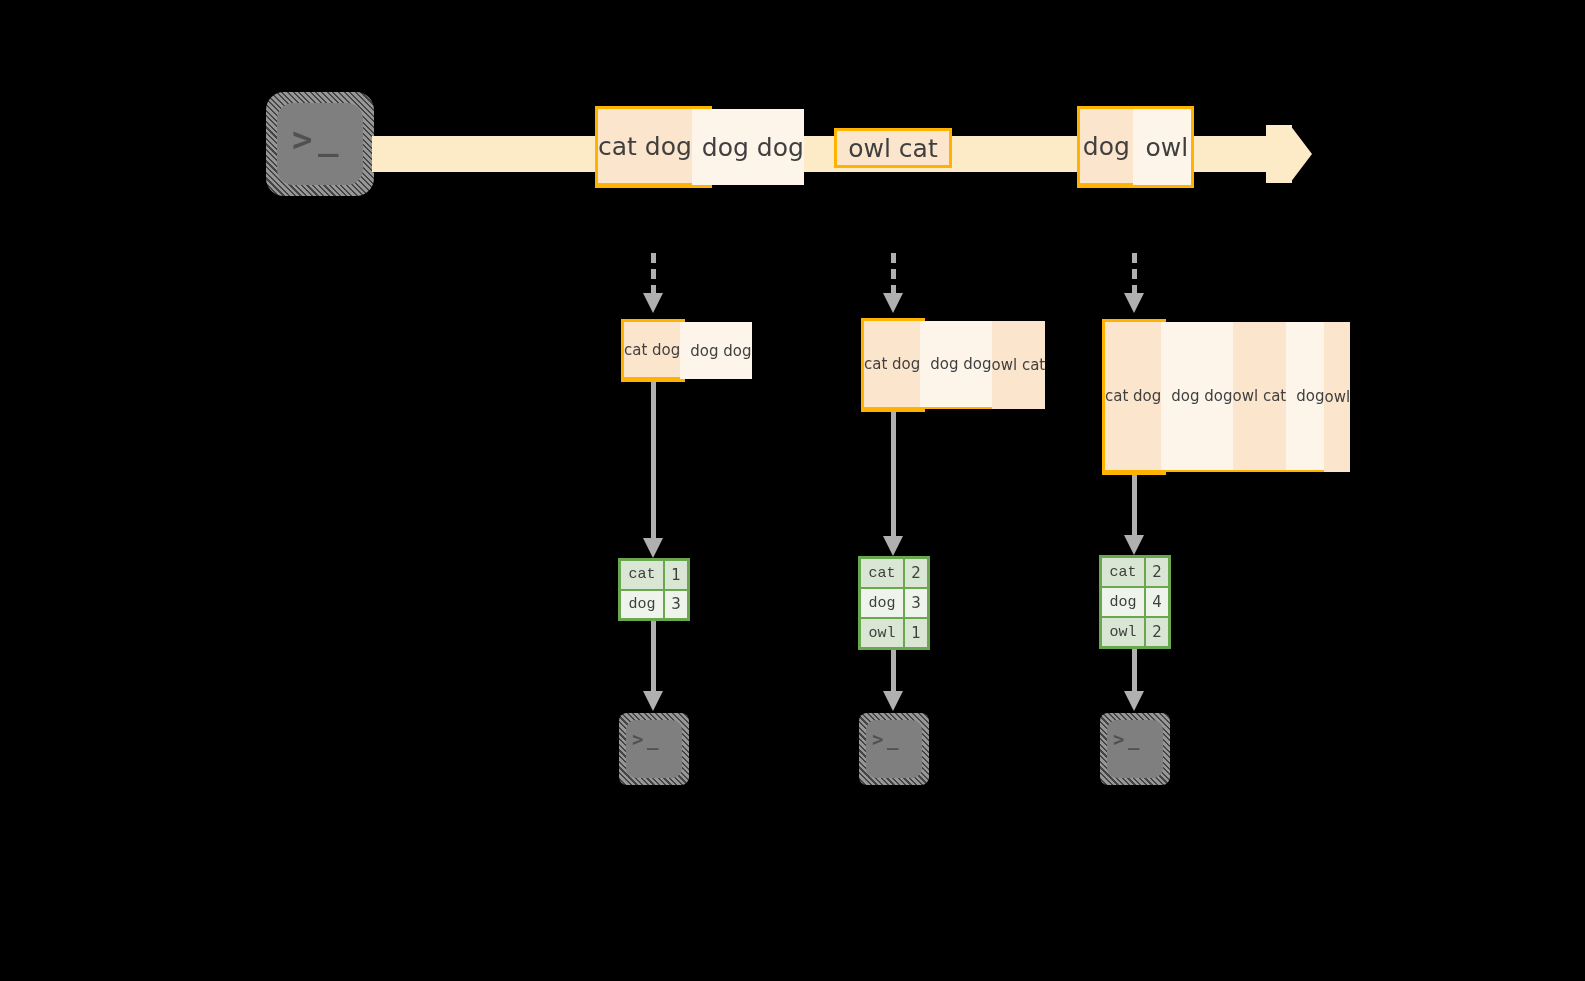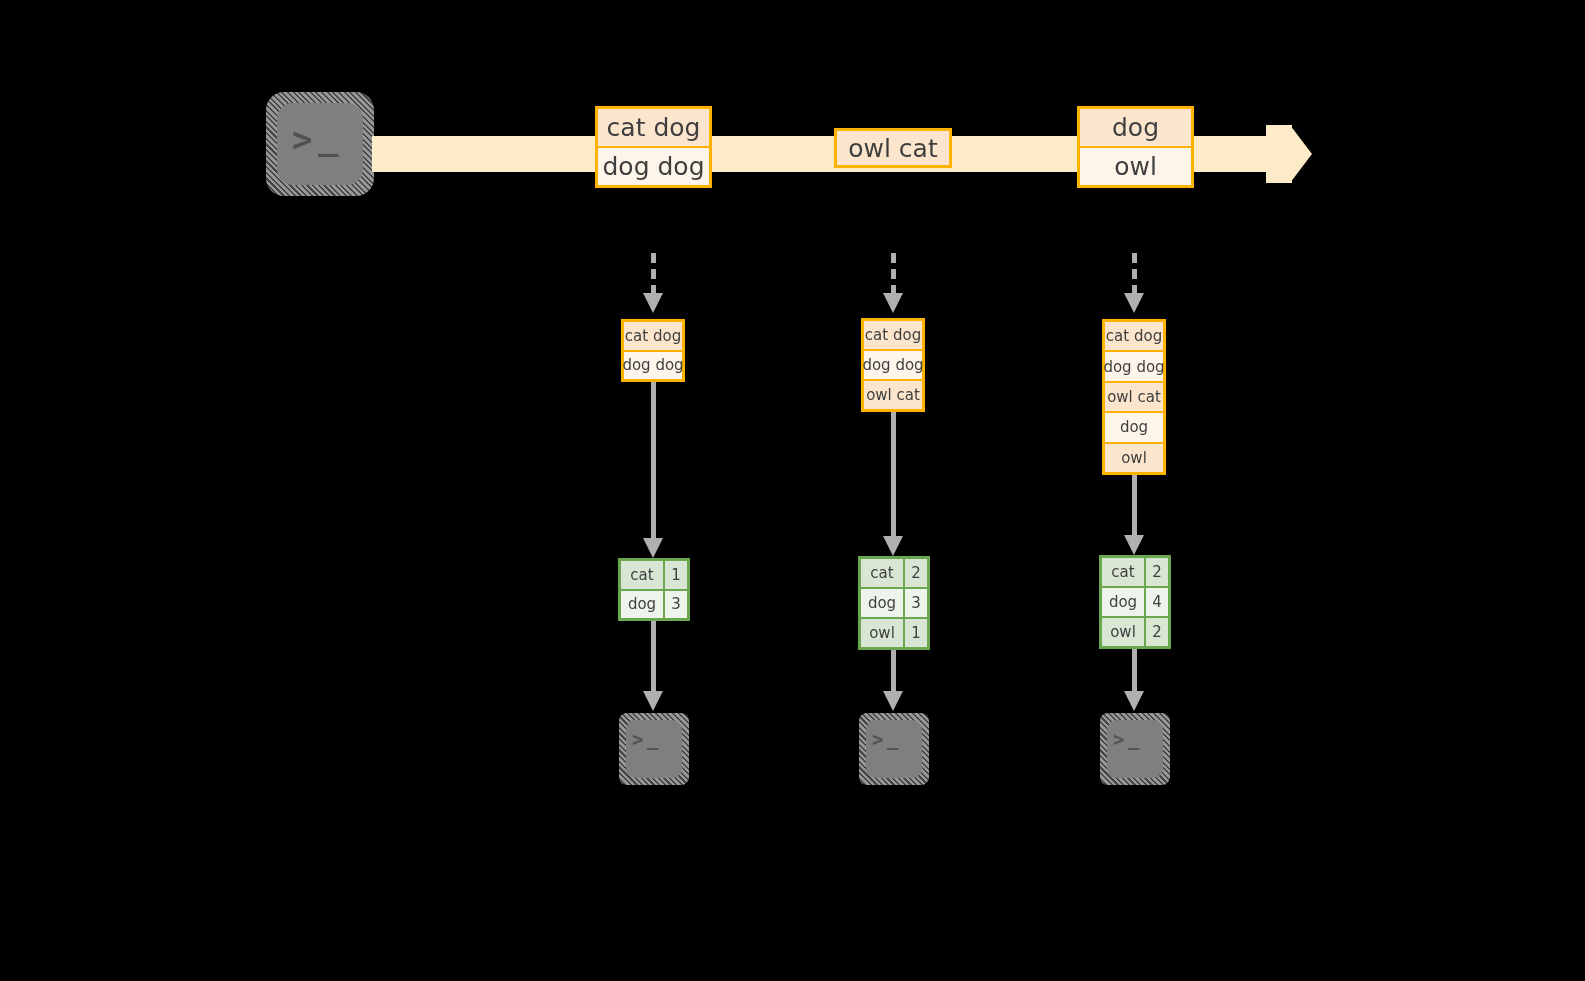--- a/index.html
+++ b/index.html
@@ -75,34 +75,34 @@
     display: flex;
     align-items: center;
     justify-content: center;
     color: #3f3f3f;
     white-space: nowrap;
   }
   .evt-stack {
     box-sizing: border-box;
     border: 3px solid #ffb300;
     display: flex;
-    flex-direction: column;
+    flex-direction: row;
   }
   .evt-stack .row {
     box-sizing: border-box;
     flex: 1 1 auto;
     display: flex;
     align-items: center;
     justify-content: center;
     background: #fce5cd;
     border-bottom: 2px solid #ffb300;
     color: #3f3f3f;
     white-space: nowrap;
   }
-  .evt-stack .row.light { background: #fdf4ea; }
+  .evt-stack .row.light { background: #fdf4ea; padding-left: 10px; }
   .evt-stack .row:last-child { border-bottom: none; }
 
   .stream-evt { font-size: 25px; }
   .stream-stack { font-size: 25px; }
   .snap-stack { font-size: 15px; }
 
   
   .kv {
     box-sizing: border-box;
     border: 3px solid #6aa84f;
@@ -117,21 +117,21 @@
   }
   .kv .krow:last-child { border-bottom: none; }
   .kv .kcell, .kv .vcell {
     box-sizing: border-box;
     display: flex;
     align-items: center;
     justify-content: center;
     background: #d9e6d3;
     color: #3f3f3f;
   }
-  .kv .kcell { width: 44px; border-right: 2px solid #6aa84f; }
+  .kv .kcell { width: 44px; border-right: 2px solid #6aa84f; font-family: Liberation Mono, monospace; }
   .kv .vcell { width: 22px; }
   .kv .krow.light .kcell, .kv .krow.light .vcell { background: #eef4ec; }
 
   
   .arrow-line { background: #b0b0b0; width: 5px; }
   .arrow-line.dashed {
     background: none;
     border-left: 5px dashed #b0b0b0;
     width: 0;
   }

